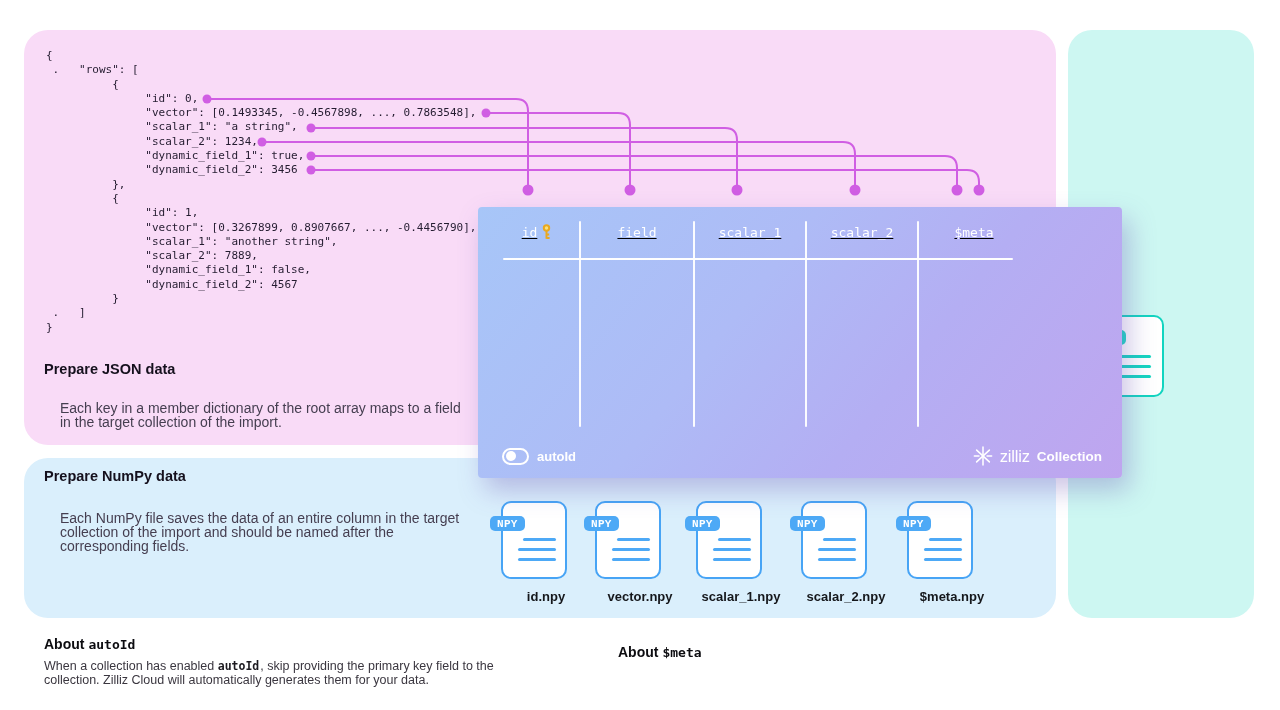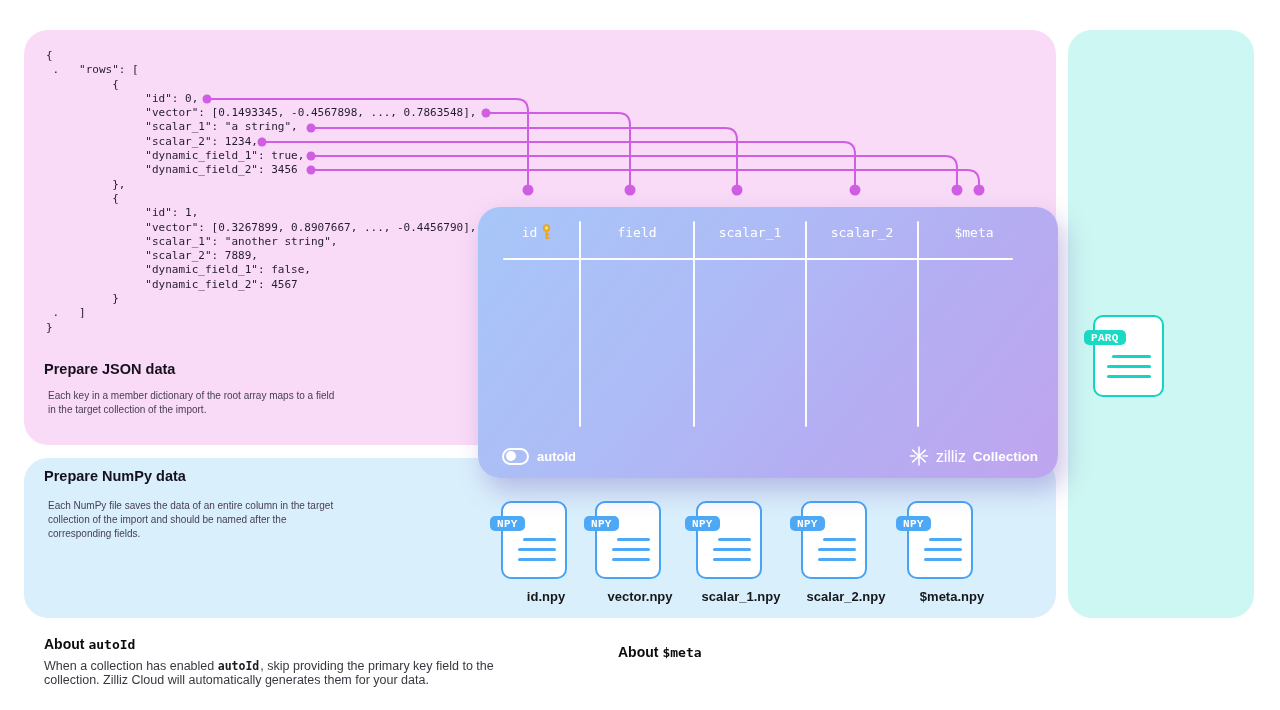--- a/index.html
+++ b/index.html
@@ -16,32 +16,33 @@
   .code{
     position:absolute;left:22px;top:19px;margin:0;
     font-family:"DejaVu Sans Mono", monospace;
     font-size:11px;line-height:14.3px;color:#241c30;
     white-space:pre;
   }
   .panel-heading{
     position:absolute;margin:0;font-size:14.5px;font-weight:bold;color:#15101d;
   }
   .panel-body{
-    position:absolute;margin:4px;font-size:10px;line-height:14px;color:#453e50;
+    position:absolute;margin:16px;font-size:14px;line-height:14px;color:#453e50;
     white-space:pre-line;
   }
 
   
   .connectors{position:absolute;left:0;top:0;width:1280px;height:710px;pointer-events:none;}
 
   
   .collection-table{
-    position:absolute;left:478px;top:207px;width:580px;height:271px;border-radius:22px;
+    position:absolute;left:478px;top:207px;width:644px;height:271px;border-radius:4px;
     background:linear-gradient(128deg,#a7c6f8 0%,#aebbf6 40%,#b4aef3 65%,#bfa5ef 100%);
     box-shadow:7px 12px 26px rgba(110,85,180,0.35);
+    text-decoration:underline;
   }
   .table-header{display:flex;padding-top:17px;}
   .col-header{
     text-align:center;color:#ffffff;
     font-family:"DejaVu Sans Mono", monospace;font-size:13px;
     display:flex;align-items:center;justify-content:center;gap:4px;
   }
   .header-rule{position:absolute;left:25px;top:51px;width:510px;height:2px;background:#ffffff;border-radius:1px;}
   .col-sep{position:absolute;top:14px;width:2px;height:206px;background:rgba(255,255,255,0.95);border-radius:1px;}
   .table-footer{

